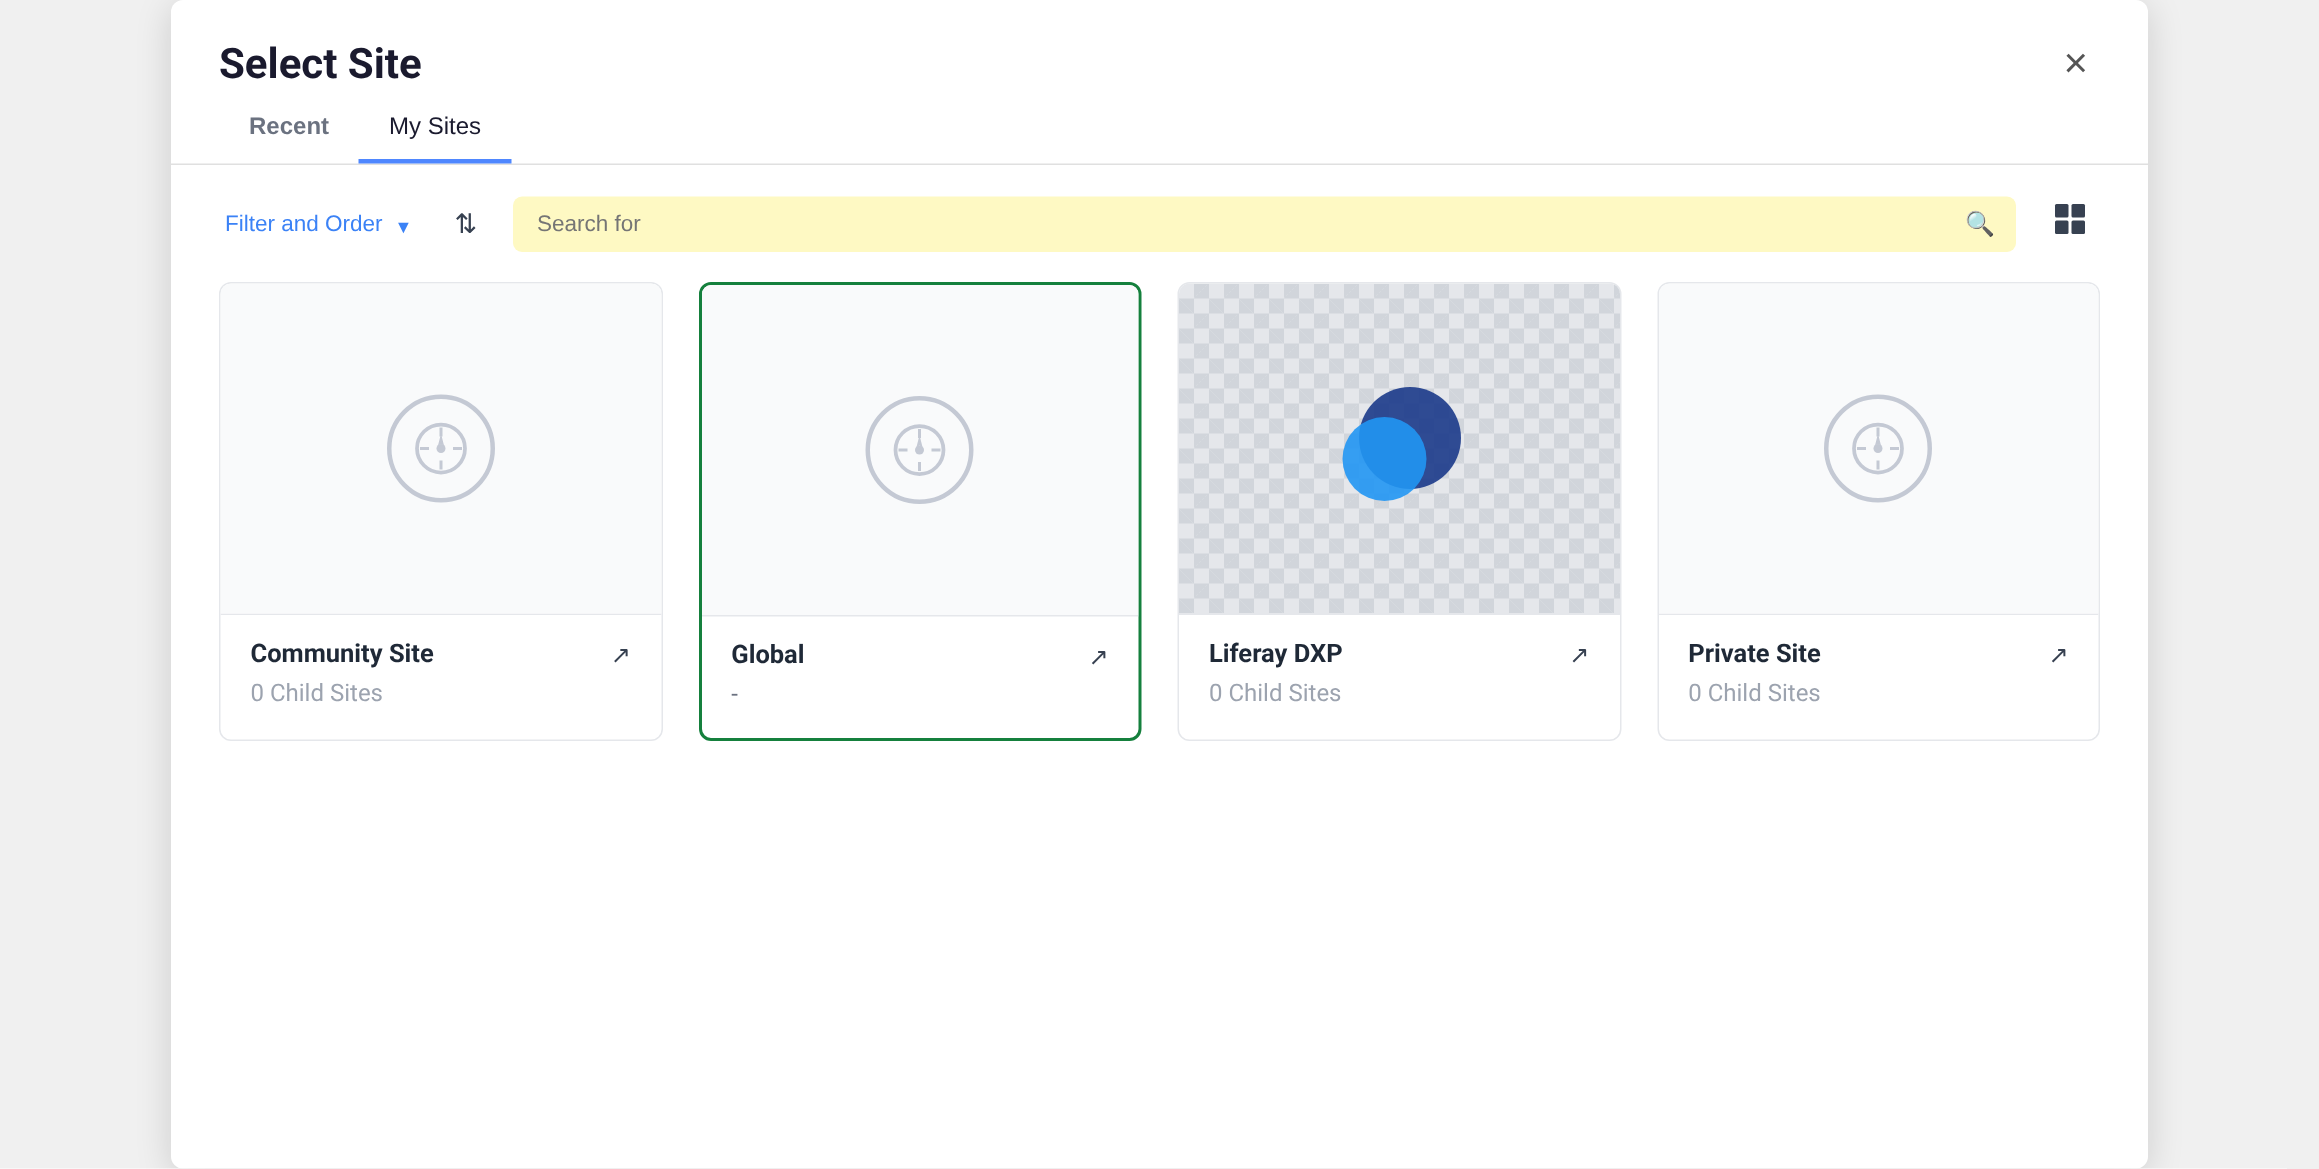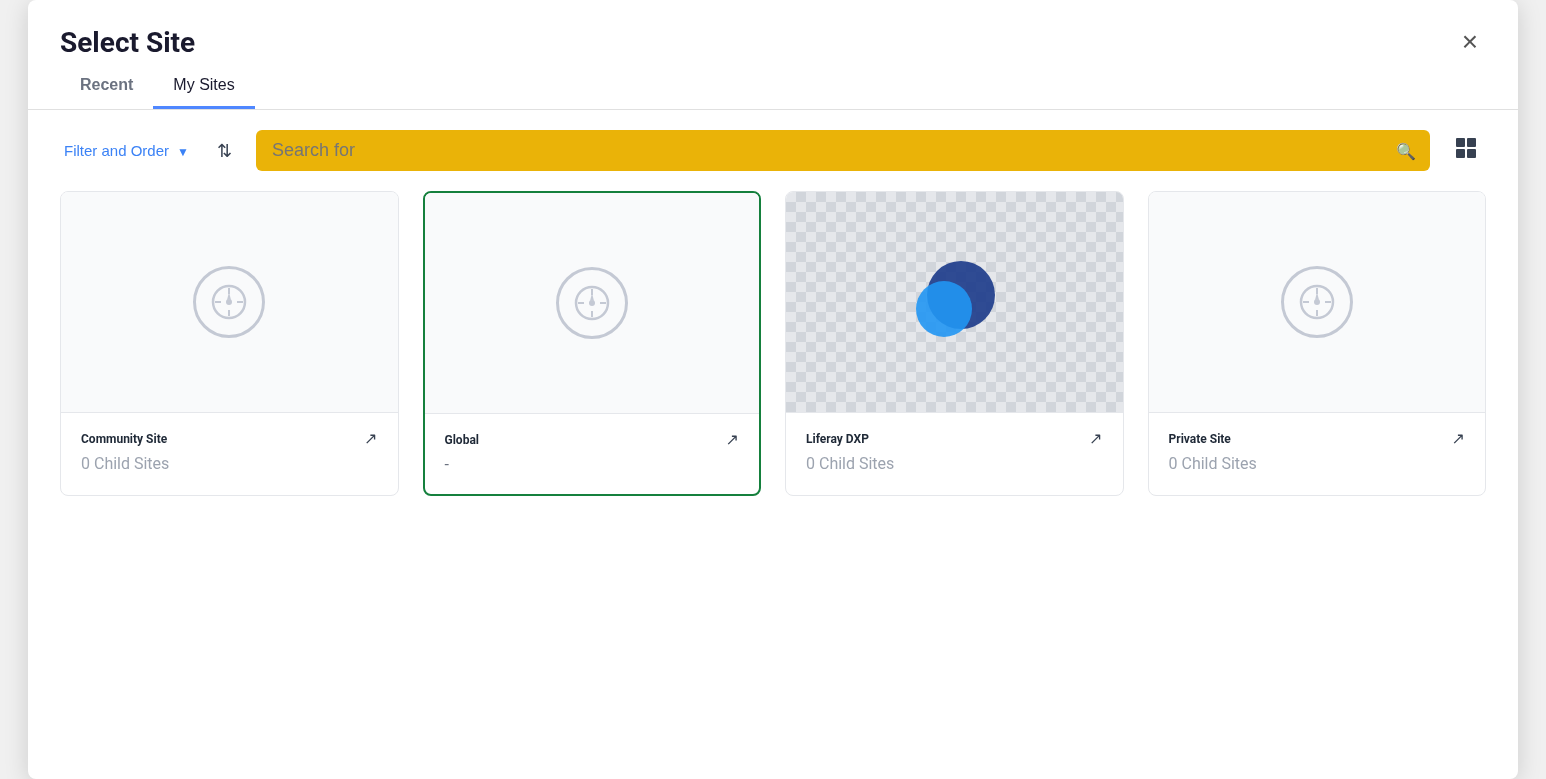--- a/index.html
+++ b/index.html
@@ -6,21 +6,21 @@
     body {
       font-family: -apple-system, BlinkMacSystemFont, "Segoe UI", Roboto, sans-serif;
       background: #f0f0f0;
       display: flex;
       align-items: center;
       justify-content: center;
       min-height: 100vh;
     }
     .modal {
       background: #fff;
-      width: 1490px;
+      width: 1318px;
       min-height: 779px;
       border-radius: 8px;
       box-shadow: 0 4px 24px rgba(0,0,0,0.15);
       display: flex;
       flex-direction: column;
       overflow: hidden;
     }
     .modal-header {
       display: flex;
       align-items: center;
@@ -97,22 +97,22 @@
     }
     .search-bar {
       flex: 1;
       position: relative;
     }
     .search-input {
       width: 100%;
       padding: 10px 44px 10px 16px;
       border-radius: 6px;
       border: none;
-      background: #eab308;
-      font-size: 18px;
+      background: #fef9c3;
+      font-size: 15px;
       color: #374151;
       outline: none;
     }
     .search-icon {
       position: absolute;
       right: 14px;
       top: 50%;
       transform: translateY(-50%);
       color: #9ca3af;
       font-size: 16px;
@@ -179,21 +179,21 @@
       padding: 16px 20px 20px 20px;
       border-top: 1px solid #e5e7eb;
     }
     .site-card-name-row {
       display: flex;
       align-items: center;
       justify-content: space-between;
       margin-bottom: 6px;
     }
     .site-card-name {
-      font-size: 12px;
+      font-size: 17px;
       font-weight: 700;
       color: #1f2937;
     }
     .external-link-icon {
       color: #374151;
       font-size: 16px;
       cursor: pointer;
     }
     .site-card-sub {
       font-size: 16px;

